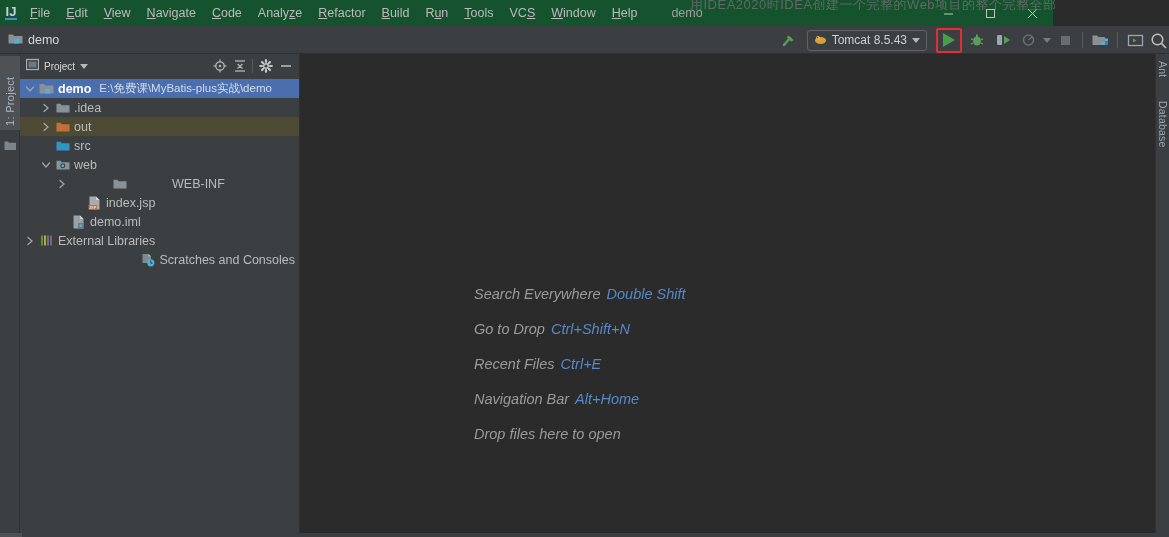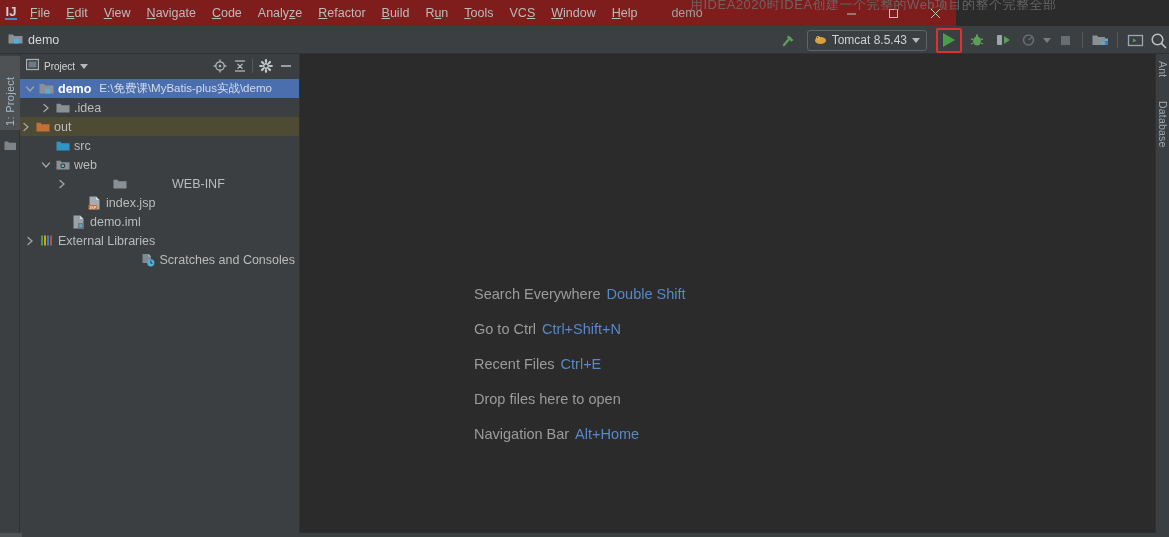--- a/index.html
+++ b/index.html
@@ -13,22 +13,22 @@
 
   
   #watermark{
     position:absolute; left:690px; top:-4px; width:479px; height:14px;
     overflow:hidden; color:#6e6e6e; font-size:13px; white-space:nowrap;
     letter-spacing:.5px; z-index:5; opacity:.85;
   }
 
   
   #menubar{
-    position:absolute; left:0; top:0; width:956px; height:26px;
-    background:#7f1d1d; display:flex; align-items:center; z-index:3;
+    position:absolute; left:0; top:0; width:1053px; height:26px;
+    background:#14532d; display:flex; align-items:center; z-index:3;
   }
   #app-logo{
     width:22px; height:26px; display:flex; align-items:center; justify-content:center;
   }
   .logo-glyph{
     font-size:13px; font-weight:bold; color:#c8d0d8;
     border-bottom:2px solid #4a88c7; line-height:12px; padding:0 1px;
   }
   .menu-item{
     padding:3px 8px; color:#bbbbbb; font-size:12.5px; white-space:nowrap; cursor:default;
@@ -133,21 +133,21 @@
   .row.hover{ background:#4e4b34; }
   .arrow{ width:11px; height:19px; display:flex; align-items:center; justify-content:center; flex-shrink:0; }
   .arrow svg{ display:block; }
   .node-icon{ width:15px; height:19px; display:flex; align-items:center; justify-content:center; flex-shrink:0; }
   .node-label{ color:#bbbbbb; font-size:12.5px; }
   .node-sub{ color:#8f9193; font-size:11.5px; margin-left:4px; }
 
   
   #editor{
     position:absolute; left:300px; top:54px; width:756px; height:483px;
-    background:#2b2b2b; z-index:1;
+    background:#2b2b2b; z-index:1;font-style:italic;
   }
   #hints{
     position:absolute; left:174px; top:232px; display:flex; flex-direction:column; gap:19px;
   }
   .hint{ font-size:14.5px; color:#9b9b9b; white-space:nowrap; }
   .hint .key{ color:#5788c7; margin-left:6px; }
 
   
   #bottom-sliver{
     position:absolute; left:0; bottom:0; width:1169px; height:4px;
@@ -389,21 +389,21 @@
             <path d="M2 1.5 L6 5 L2 8.5" fill="none" stroke="#a0a6aa" stroke-width="1.3" stroke-linecap="round"></path>
           </svg>
         </span>
         <span class="node-icon">
           <svg width="14" height="12" viewBox="0 0 14 12">
             <path d="M0.5 1.8 L4.5 1.8 L5.6 3.2 L13.5 3.2 L13.5 10.5 L0.5 10.5 Z" fill="#8a9196"></path>
           </svg>
         </span>
         <span class="node-label">.idea</span>
       </div>
-      <div class="row hover" style="">
+      <div class="row hover" style="padding-left: 20px;">
         <span class="arrow">
           <svg width="8" height="10" viewBox="0 0 8 10">
             <path d="M2 1.5 L6 5 L2 8.5" fill="none" stroke="#a0a6aa" stroke-width="1.3" stroke-linecap="round"></path>
           </svg>
         </span>
         <span class="node-icon">
           <svg width="14" height="12" viewBox="0 0 14 12">
             <path d="M0.5 1.8 L4.5 1.8 L5.6 3.2 L13.5 3.2 L13.5 10.5 L0.5 10.5 Z" fill="#c2703a"></path>
           </svg>
         </span>
@@ -497,22 +497,22 @@
           </svg>
         </span>
         <span class="node-label">Scratches and Consoles</span>
       </div>
     </div>
 </div>
 
 <div id="editor">
   <div id="hints">
       <div class="hint"><span>Search Everywhere</span><span class="key">Double Shift</span></div>
-      <div class="hint"><span>Go to Ctrl</span><span class="key">Ctrl+Shift+N</span></div>
+      <div class="hint"><span>Go to Drop</span><span class="key">Ctrl+Shift+N</span></div>
       <div class="hint"><span>Recent Files</span><span class="key">Ctrl+E</span></div>
+      <div class="hint"><span>Navigation Bar</span><span class="key">Alt+Home</span></div>
       <div class="hint"><span>Drop files here to open</span></div>
-      <div class="hint"><span>Navigation Bar</span><span class="key">Alt+Home</span></div>
     </div>
 </div>
 
 <div id="bottom-sliver">
   <div class="bs-left"></div>
 </div>
 
 </body></html>

